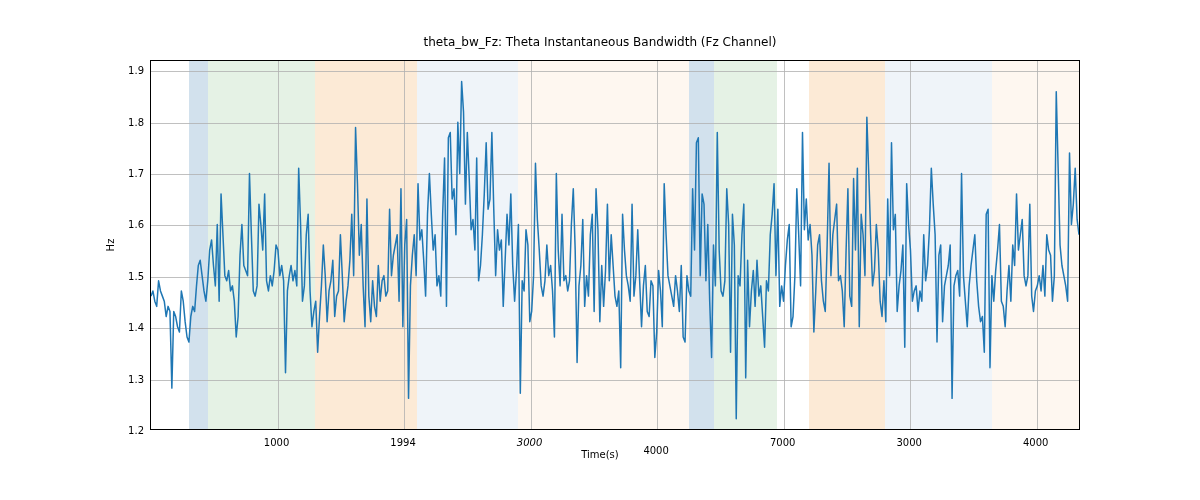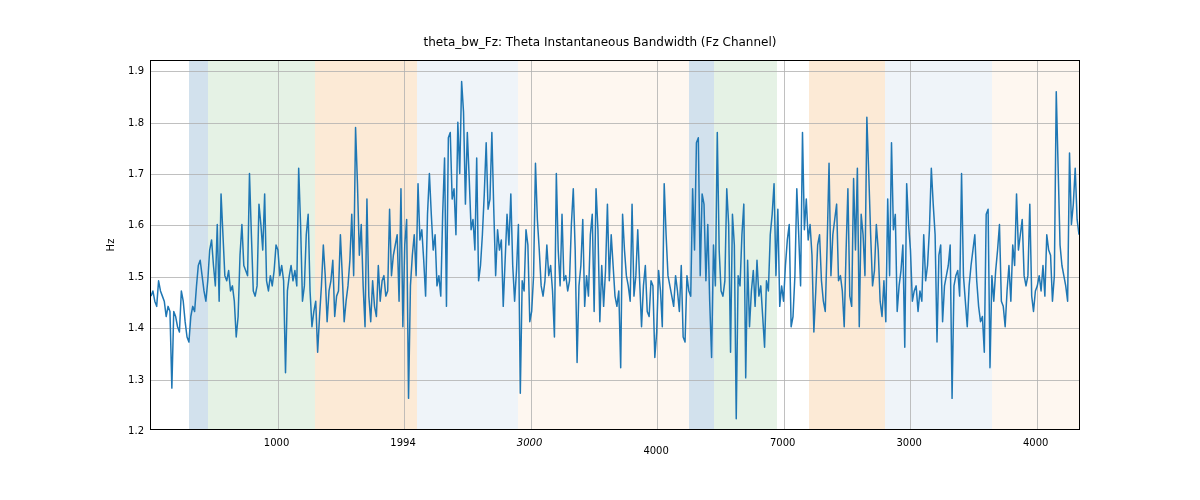--- a/index.html
+++ b/index.html
@@ -122,20 +122,21 @@
       <div class="gridline-v" style="left: 379.592px;"></div>
       <div class="gridline-v" style="left: 506.122px;"></div>
       <div class="gridline-v" style="left: 632.653px;"></div>
       <div class="gridline-v" style="left: 759.184px;"></div>
       <div class="gridline-v" style="left: 885.714px;"></div>
       <svg class="plotline" id="plotsvg" viewBox="0 0 930 370" preserveAspectRatio="none">
         <path id="linepath" d="M0.0 236.4 L1.9 231.2 L3.8 241.5 L5.7 246.7 L7.6 221.0 L9.5 231.2 L11.4 236.4 L13.3 241.5 L15.2 256.9 L17.1 246.7 L19.0 251.8 L20.9 328.9 L22.8 251.8 L24.7 256.9 L26.6 267.2 L28.5 272.4 L30.4 231.2 L32.3 241.5 L34.2 262.1 L36.1 277.5 L38.0 282.6 L39.9 256.9 L41.8 246.7 L43.7 251.8 L45.6 226.1 L47.4 205.6 L49.3 200.4 L51.2 215.8 L53.1 231.2 L55.0 241.5 L56.9 221.0 L58.8 190.1 L60.7 179.9 L62.6 205.6 L64.5 226.1 L66.4 164.4 L68.3 241.5 L70.2 133.6 L72.1 174.7 L74.0 215.8 L75.9 221.0 L77.8 210.7 L79.7 231.2 L81.6 226.1 L83.5 241.5 L85.4 277.5 L87.3 256.9 L89.2 195.3 L91.1 164.4 L93.0 205.6 L94.9 210.7 L96.8 215.8 L98.7 113.1 L100.6 174.7 L102.5 231.2 L104.4 236.4 L106.3 226.1 L108.2 143.9 L110.1 164.4 L112.0 190.1 L113.9 133.6 L115.8 221.0 L117.7 231.2 L119.6 215.8 L121.5 226.1 L123.4 210.7 L125.3 185.0 L127.2 190.1 L129.1 215.8 L131.0 205.6 L132.9 221.0 L134.8 313.5 L136.7 231.2 L138.6 215.8 L140.4 205.6 L142.3 221.0 L144.2 210.7 L146.1 226.1 L148.0 107.9 L149.9 164.4 L151.8 241.5 L153.7 226.1 L155.6 174.7 L157.5 154.2 L159.4 231.2 L161.3 267.2 L163.2 251.8 L165.1 241.5 L167.0 292.9 L168.9 256.9 L170.8 226.1 L172.7 185.0 L174.6 215.8 L176.5 262.1 L178.4 231.2 L180.3 221.0 L182.2 200.4 L184.1 256.9 L186.0 236.4 L187.9 231.2 L189.8 174.7 L191.7 215.8 L193.6 262.1 L195.5 241.5 L197.4 226.1 L199.3 200.4 L201.2 154.2 L203.1 215.8 L205.0 66.8 L206.9 123.3 L208.8 195.3 L210.7 164.4 L212.6 226.1 L214.5 267.2 L216.4 138.8 L218.3 236.4 L220.2 262.1 L222.1 221.0 L224.0 246.7 L225.9 256.9 L227.8 205.6 L229.7 241.5 L231.6 221.0 L233.4 215.8 L235.3 236.4 L237.2 231.2 L239.1 149.0 L241.0 215.8 L242.9 195.3 L244.8 185.0 L246.7 174.7 L248.6 241.5 L250.5 128.5 L252.4 267.2 L254.3 185.0 L256.2 159.3 L258.1 339.2 L260.0 226.1 L261.9 195.3 L263.8 174.7 L265.7 215.8 L267.6 123.3 L269.5 179.9 L271.4 169.6 L273.3 200.4 L275.2 236.4 L277.1 154.2 L279.0 113.1 L280.9 154.2 L282.8 190.1 L284.7 174.7 L286.6 226.1 L288.5 215.8 L290.4 236.4 L292.3 154.2 L294.2 97.6 L296.1 246.7 L298.0 77.1 L299.9 71.9 L301.8 138.8 L303.7 128.5 L305.6 174.7 L307.5 61.7 L309.4 113.1 L311.3 20.6 L313.2 51.4 L315.1 143.9 L317.0 71.9 L318.9 118.2 L320.8 169.6 L322.7 159.3 L324.6 190.1 L326.4 97.6 L328.3 221.0 L330.2 205.6 L332.1 174.7 L334.0 133.6 L335.9 82.2 L337.8 149.0 L339.7 138.8 L341.6 71.9 L343.5 149.0 L345.4 215.8 L347.3 169.6 L349.2 190.1 L351.1 179.9 L353.0 246.7 L354.9 200.4 L356.8 154.2 L358.7 185.0 L360.6 133.6 L362.5 205.6 L364.4 241.5 L366.3 210.7 L368.2 164.4 L370.1 334.0 L372.0 221.0 L373.9 231.2 L375.8 169.6 L377.7 185.0 L379.6 262.1 L381.5 251.8 L383.4 215.8 L385.3 102.8 L387.2 159.3 L389.1 190.1 L391.0 226.1 L392.9 236.4 L394.8 221.0 L396.7 185.0 L398.6 215.8 L400.5 205.6 L402.4 231.2 L404.3 277.5 L406.2 113.1 L408.1 190.1 L410.0 226.1 L411.9 154.2 L413.8 221.0 L415.7 215.8 L417.6 231.2 L419.4 221.0 L421.3 164.4 L423.2 128.5 L425.1 190.1 L427.0 303.2 L428.9 226.1 L430.8 205.6 L432.7 159.3 L434.6 246.7 L436.5 215.8 L438.4 236.4 L440.3 174.7 L442.2 154.2 L444.1 251.8 L446.0 128.5 L447.9 169.6 L449.8 262.1 L451.7 205.6 L453.6 246.7 L455.5 210.7 L457.4 143.9 L459.3 221.0 L461.2 174.7 L463.1 205.6 L465.0 236.4 L466.9 246.7 L468.8 231.2 L470.7 308.3 L472.6 154.2 L474.5 190.1 L476.4 215.8 L478.3 226.1 L480.2 241.5 L482.1 143.9 L484.0 236.4 L485.9 215.8 L487.8 169.6 L489.7 221.0 L491.6 267.2 L493.5 226.1 L495.4 205.6 L497.3 251.8 L499.2 256.9 L501.1 221.0 L503.0 226.1 L504.9 298.1 L506.8 272.4 L508.7 210.7 L510.6 231.2 L512.4 267.2 L514.3 123.3 L516.2 174.7 L518.1 215.8 L520.0 226.1 L521.9 236.4 L523.8 246.7 L525.7 215.8 L527.6 231.2 L529.5 251.8 L531.4 205.6 L533.3 277.5 L535.2 282.6 L537.1 215.8 L539.0 231.2 L540.9 236.4 L542.8 128.5 L544.7 190.1 L546.6 82.2 L548.5 77.1 L550.4 215.8 L552.3 133.6 L554.2 143.9 L556.1 221.0 L558.0 164.4 L559.9 241.5 L561.8 298.1 L563.7 185.0 L565.6 226.1 L567.5 71.9 L569.4 190.1 L571.3 231.2 L573.2 236.4 L575.1 221.0 L577.0 128.5 L578.9 164.4 L580.8 292.9 L582.7 154.2 L584.6 185.0 L586.5 359.7 L588.4 215.8 L590.3 226.1 L592.2 174.7 L594.1 143.9 L596.0 318.6 L597.9 200.4 L599.8 267.2 L601.7 231.2 L603.6 210.7 L605.4 246.7 L607.3 200.4 L609.2 236.4 L611.1 226.1 L613.0 256.9 L614.9 287.8 L616.8 221.0 L618.7 231.2 L620.6 174.7 L622.5 154.2 L624.4 123.3 L626.3 215.8 L628.2 149.0 L630.1 246.7 L632.0 226.1 L633.9 241.5 L635.8 205.6 L637.7 179.9 L639.6 164.4 L641.5 267.2 L643.4 256.9 L645.3 215.8 L647.2 128.5 L649.1 174.7 L651.0 226.1 L652.9 71.9 L654.8 169.6 L656.7 138.8 L658.6 179.9 L660.5 164.4 L662.4 195.3 L664.3 272.4 L666.2 231.2 L668.1 185.0 L670.0 174.7 L671.9 221.0 L673.8 241.5 L675.7 251.8 L677.6 185.0 L679.5 102.8 L681.4 215.8 L683.3 174.7 L685.2 159.3 L687.1 143.9 L689.0 221.0 L690.9 215.8 L692.8 231.2 L694.7 267.2 L696.6 190.1 L698.4 128.5 L700.3 236.4 L702.2 246.7 L704.1 118.2 L706.0 190.1 L707.9 107.9 L709.8 267.2 L711.7 154.2 L713.6 174.7 L715.5 215.8 L717.4 56.5 L719.3 113.1 L721.2 174.7 L723.1 226.1 L725.0 210.7 L726.9 164.4 L728.8 190.1 L730.7 241.5 L732.6 256.9 L734.5 221.0 L736.4 262.1 L738.3 138.8 L740.2 215.8 L742.1 82.2 L744.0 169.6 L745.9 154.2 L747.8 251.8 L749.7 226.1 L751.6 210.7 L753.5 185.0 L755.4 287.8 L757.3 123.3 L759.2 164.4 L761.1 190.1 L763.0 241.5 L764.9 231.2 L766.8 226.1 L768.7 251.8 L770.6 231.2 L772.5 241.5 L774.4 174.7 L776.3 221.0 L778.2 205.6 L780.1 169.6 L782.0 107.9 L783.9 143.9 L785.8 174.7 L787.7 282.6 L789.6 195.3 L791.4 185.0 L793.3 262.1 L795.2 226.1 L797.1 215.8 L799.0 205.6 L800.9 185.0 L802.8 339.2 L804.7 226.1 L806.6 215.8 L808.5 210.7 L810.4 236.4 L812.3 113.1 L814.2 215.8 L816.1 241.5 L818.0 267.2 L819.9 226.1 L821.8 205.6 L823.7 190.1 L825.6 174.7 L827.5 221.0 L829.4 246.7 L831.3 262.1 L833.2 256.9 L835.1 292.9 L837.0 154.2 L838.9 149.0 L840.8 308.3 L842.7 215.8 L844.6 241.5 L846.5 210.7 L848.4 190.1 L850.3 164.4 L852.2 241.5 L854.1 246.7 L856.0 267.2 L857.9 231.2 L859.8 205.6 L861.7 241.5 L863.6 185.0 L865.5 205.6 L867.4 133.6 L869.3 190.1 L871.2 174.7 L873.1 159.3 L875.0 215.8 L876.9 226.1 L878.8 215.8 L880.7 143.9 L882.6 236.4 L884.4 251.8 L886.3 231.2 L888.2 226.1 L890.1 215.8 L892.0 231.2 L893.9 205.6 L895.8 236.4 L897.7 174.7 L899.6 190.1 L901.5 195.3 L903.4 241.5 L905.3 215.8 L907.2 30.8 L909.1 107.9 L911.0 185.0 L912.9 205.6 L914.8 215.8 L916.7 226.1 L918.6 241.5 L920.5 92.5 L922.4 164.4 L924.3 143.9 L926.2 107.9 L928.1 159.3 L930.0 174.7 "></path>
       </svg>
   </div>
 
+  <div class="xlabel">Time(s)</div>
 
 <div class="ytick" style="top: 430px; left: -4px;">1.2</div>
     <div class="ytick" style="top: 378.611px; left: -4px;">1.3</div>
     <div class="ytick" style="top: 327.222px; left: -4px;">1.4</div>
     <div class="ytick" style="top: 275.833px; left: -4px;">1.5</div>
     <div class="ytick" style="top: 224.444px; left: -4px;">1.6</div>
     <div class="ytick" style="top: 173.056px; left: -4px;">1.7</div>
     <div class="ytick" style="top: 121.667px; left: -4px;">1.8</div>
     <div class="ytick" style="top: 70.2778px; left: -4px;">1.9</div>
     <div class="xtick" style="left: 276.531px; bottom: 68px;">1000</div>

